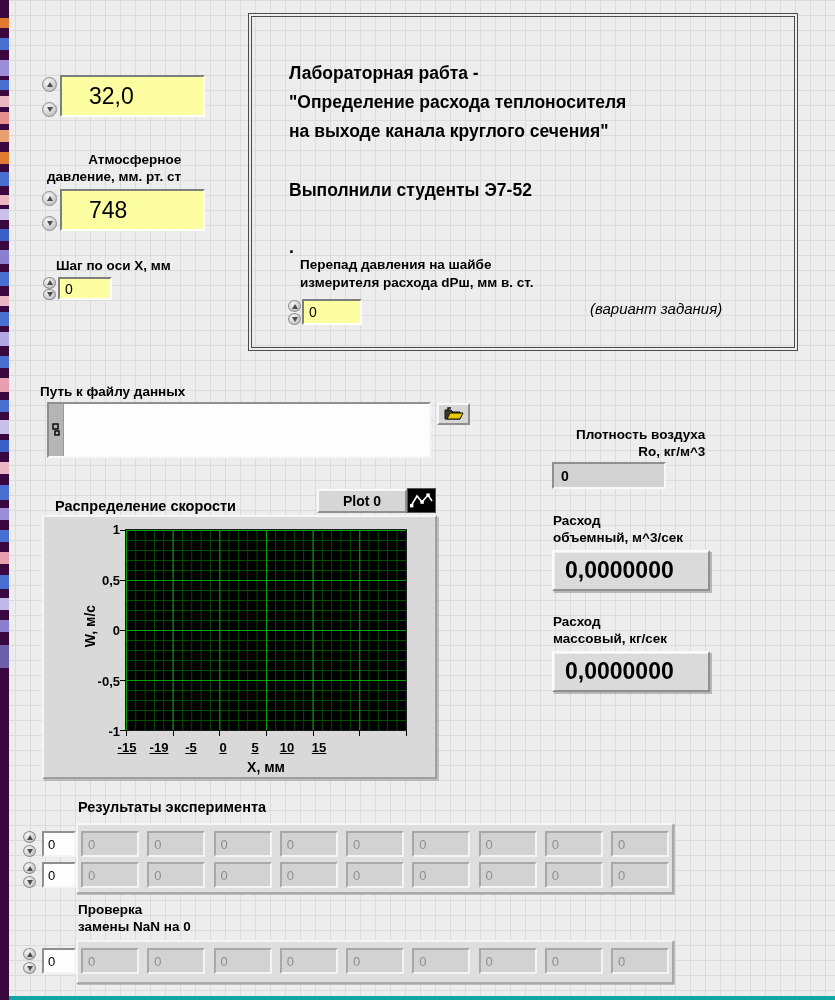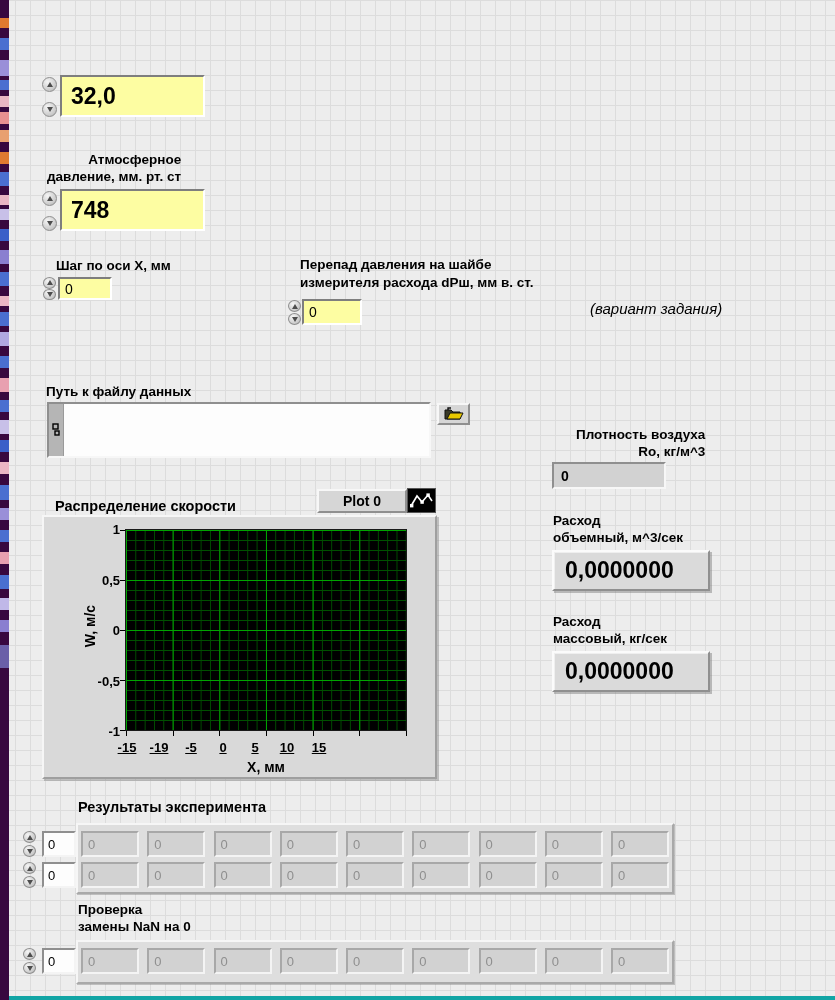--- a/index.html
+++ b/index.html
@@ -44,21 +44,21 @@
         var(--purple-strip) 632px 645px, #6a5fa8 645px 668px, var(--purple-strip) 668px 100%);
   }
   .teal-strip{left:9px;top:996px;width:826px;height:4px;background:var(--teal-strip);}
 
   
   .yfield{
     background:var(--yellow);
     border:2px solid;border-color:#7e7e7e #ffffff #ffffff #7e7e7e;
     display:flex;align-items:center;box-sizing:border-box;
   }
-  .yfield.big{font-size:23px;font-weight:bold;padding-left:9px;}
+  .yfield.big{font-size:23px;font-weight:normal;padding-left:27px;}
   .yfield.small{font-size:14px;padding-left:5px;}
   .spin{display:flex;flex-direction:column;justify-content:space-between;width:16px;}
   .sbtn{
     width:15px;height:15px;border-radius:50%;
     background:radial-gradient(circle at 35% 30%,#f6f6f6,#c9c9c9 70%,#9a9a9a);
     border:1px solid #8e8e8e;box-sizing:border-box;
     display:flex;align-items:center;justify-content:center;
   }
   .spin.small .sbtn{width:13px;height:12px;}
   .tri-up{width:0;height:0;border-left:3px solid transparent;border-right:3px solid transparent;border-bottom:5px solid #4d4d4d;}
@@ -182,35 +182,44 @@
   <div class="abs spin small" style="left:43px;top:277px;height:23px;">
     <div class="sbtn">
         <i class="tri-up"></i>
       </div>
     <div class="sbtn">
         <i class="tri-dn"></i>
       </div>
   </div>
   <div class="abs yfield small" style="left:58px;top:277px;width:54px;height:23px;">0</div>
 
+  <div class="abs title-box">
+    <div class="tline">Лабораторная рабта -</div>
+    <div class="tline">"Определение расхода теплоносителя</div>
+    <div class="tline">на выходе канала круглого сечения"</div>
+    <div class="gap1"></div>
+    <div class="tline">Выполнили студенты Э7-52</div>
+    <div class="gap2"></div>
+    <div class="tline">.</div>
+  </div>
 
   <div class="abs lbl-sm" style="left:300px;top:256px;">Перепад давления на шайбе
 измерителя расхода dPш, мм в. ст.</div>
   <div class="abs spin small" style="left:288px;top:300px;height:25px;">
     <div class="sbtn">
         <i class="tri-up"></i>
       </div>
     <div class="sbtn">
         <i class="tri-dn"></i>
       </div>
   </div>
   <div class="abs yfield small" style="left:302px;top:299px;width:60px;height:26px;">0</div>
   <div class="abs variant" style="left:590px;top:300px;">(вариант задания)</div>
 
-  <div class="abs lbl" style="left:46px;top:383px;text-align:center;">Путь к файлу данных</div>
+  <div class="abs lbl" style="left:40px;top:383px;text-align:center;">Путь к файлу данных</div>
   <div class="abs path-ctl">
     <div class="path-tag">
       <svg width="8" height="14" viewBox="0 0 8 14">
         <rect x="1" y="1" width="5" height="5" fill="none" stroke="#000" stroke-width="1.4"></rect>
         <rect x="3" y="8" width="4" height="4" fill="none" stroke="#000" stroke-width="1.4"></rect>
       </svg>
     </div>
     <div class="path-text"></div>
   </div>
   <div class="abs btn-raised" style="left:437px;top:403px;width:33px;height:22px;">

